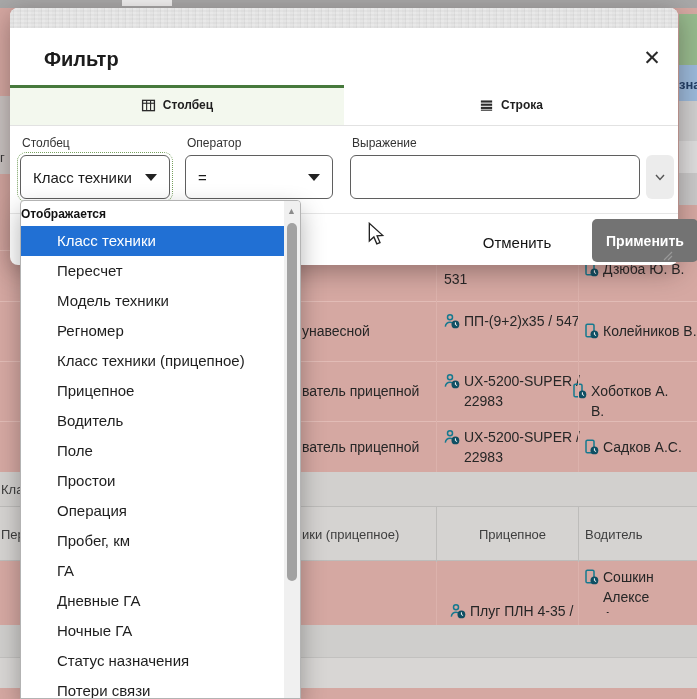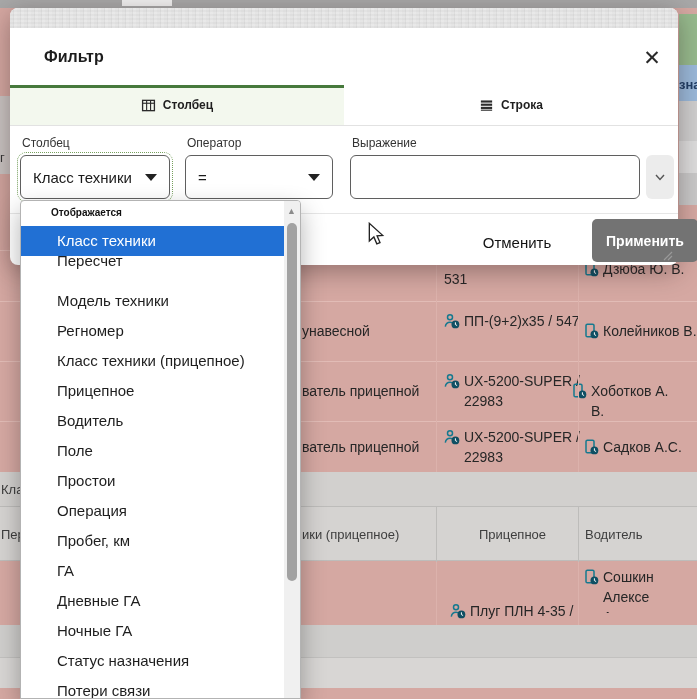--- a/index.html
+++ b/index.html
@@ -21,21 +21,21 @@
   .ic { flex:0 0 auto; margin-top:2px; }
 
   
   .modal { left:10px; top:8px; width:668px; height:257px; background:#fff; border-radius:8px;
            box-shadow:0 6px 26px rgba(40,20,20,.38); z-index:10; }
   .modal-texture { left:0; top:0; width:100%; height:20px; border-radius:8px 8px 0 0;
       background:
         repeating-linear-gradient(90deg,#efefef 0 3px,#e7e7e7 3px 4px,#f3f3f3 4px 7px),
         repeating-linear-gradient(0deg,#ededed 0 2px,#f4f4f4 2px 4px);
       background-blend-mode:multiply; }
-  .modal-title { left:34px; top:40px; font-size:16px; font-weight:bold; color:#1c1c1c; }
+  .modal-title { left:34px; top:40px; font-size:20px; font-weight:bold; color:#1c1c1c; }
   .close-x { left:626px; top:34px; width:32px; height:32px; display:flex; align-items:center; justify-content:center;
              font-size:21px; color:#2a2a2a; cursor:pointer; }
   .tabbar { left:0; top:77px; width:668px; height:41px; display:flex; border-bottom:1px solid #e2e2e2; }
   .tab { flex:1; display:flex; align-items:center; justify-content:center; gap:7px;
          font-size:12px; font-weight:bold; color:#1f1f1f; background:#fff; position:relative; }
   .tab.active { background:#f3f8ee; }
   .tab.active::before { content:""; position:absolute; left:0; top:0; width:100%; height:3px; background:#46793c; }
   .fld-label { font-size:12px; color:#333; }
   .select { position:absolute; height:44px; border:1px solid #5f5f5f; border-radius:6px; background:#fff;
             display:flex; align-items:center; justify-content:space-between; padding:0 12px; font-size:15px; color:#1a1a1a; }
@@ -48,21 +48,21 @@
   .footer-line { left:0; top:205px; width:668px; height:0; border-top:1px solid #e6e6e6; }
   .btn-cancel { left:462px; top:217px; width:90px; height:34px; background:none; border:none; font-family:inherit;
                 font-size:15px; color:#141414; cursor:pointer; }
   .btn-apply { left:582px; top:211px; width:106px; height:43px; background:#737373; color:#fff; border:none;
                border-radius:5px; font-family:inherit; font-size:14px; font-weight:bold; cursor:pointer; }
   .grip { right:5px; bottom:4px; color:#9a9a9a; }
 
   
   .dropdown { left:20px; top:200px; width:281px; height:499px; background:#fff; border:1px solid #b3b3b3;
               border-radius:4px 4px 0 0; box-shadow:0 10px 24px rgba(0,0,0,.30); z-index:20; overflow:hidden; }
-  .dd-header { position:absolute; left:30px; top:6px; font-size:10px; font-weight:bold; color:#111; }
+  .dd-header { position:absolute; left:0; top:6px; font-size:12px; font-weight:bold; color:#111; }
   .dd-item { position:absolute; left:0; width:264px; height:30px; line-height:30px; padding-left:36px;
              font-size:15px; color:#1e1e1e; cursor:pointer; white-space:nowrap; }
   .dd-item.selected { background:#2170d4; color:#fff; }
   .dd-scroll { position:absolute; right:0; top:0; width:16px; height:100%; background:#f0f0f0; }
   .dd-thumb { position:absolute; left:3px; top:22px; width:10px; height:358px; background:#a2a2a2; border-radius:5px; }
   .dd-up { position:absolute; left:3px; top:5px; font-size:9px; color:#8b8b8b; }
 
   .cursor { z-index:40; pointer-events:none; }
 </style>
 </head>
@@ -257,21 +257,21 @@
     <button class="abs btn-cancel">Отменить</button>
     <button class="abs btn-apply">Применить</button>
     <svg class="abs grip" width="10" height="10" viewBox="0 0 10 10">
         <path d="M9 1 1 9 M9 5 5 9" stroke="#9a9a9a" stroke-width="1.2" fill="none"></path>
       </svg>
   </div>
 
   <div class="abs dropdown">
     <div class="dd-header">Отображается</div>
     <div class="dd-item selected" style="top:25px;">Класс техники</div>
-    <div class="dd-item" style="top:45px;">Пересчет</div>
+    <div class="dd-item" style="top:55px;">Пересчет</div>
     <div class="dd-item" style="top:85px;">Модель техники</div>
     <div class="dd-item" style="top:115px;">Регномер</div>
     <div class="dd-item" style="top:145px;">Класс техники (прицепное)</div>
     <div class="dd-item" style="top:175px;">Прицепное</div>
     <div class="dd-item" style="top:205px;">Водитель</div>
     <div class="dd-item" style="top:235px;">Поле</div>
     <div class="dd-item" style="top:265px;">Простои</div>
     <div class="dd-item" style="top:295px;">Операция</div>
     <div class="dd-item" style="top:325px;">Пробег, км</div>
     <div class="dd-item" style="top:355px;">ГА</div>

